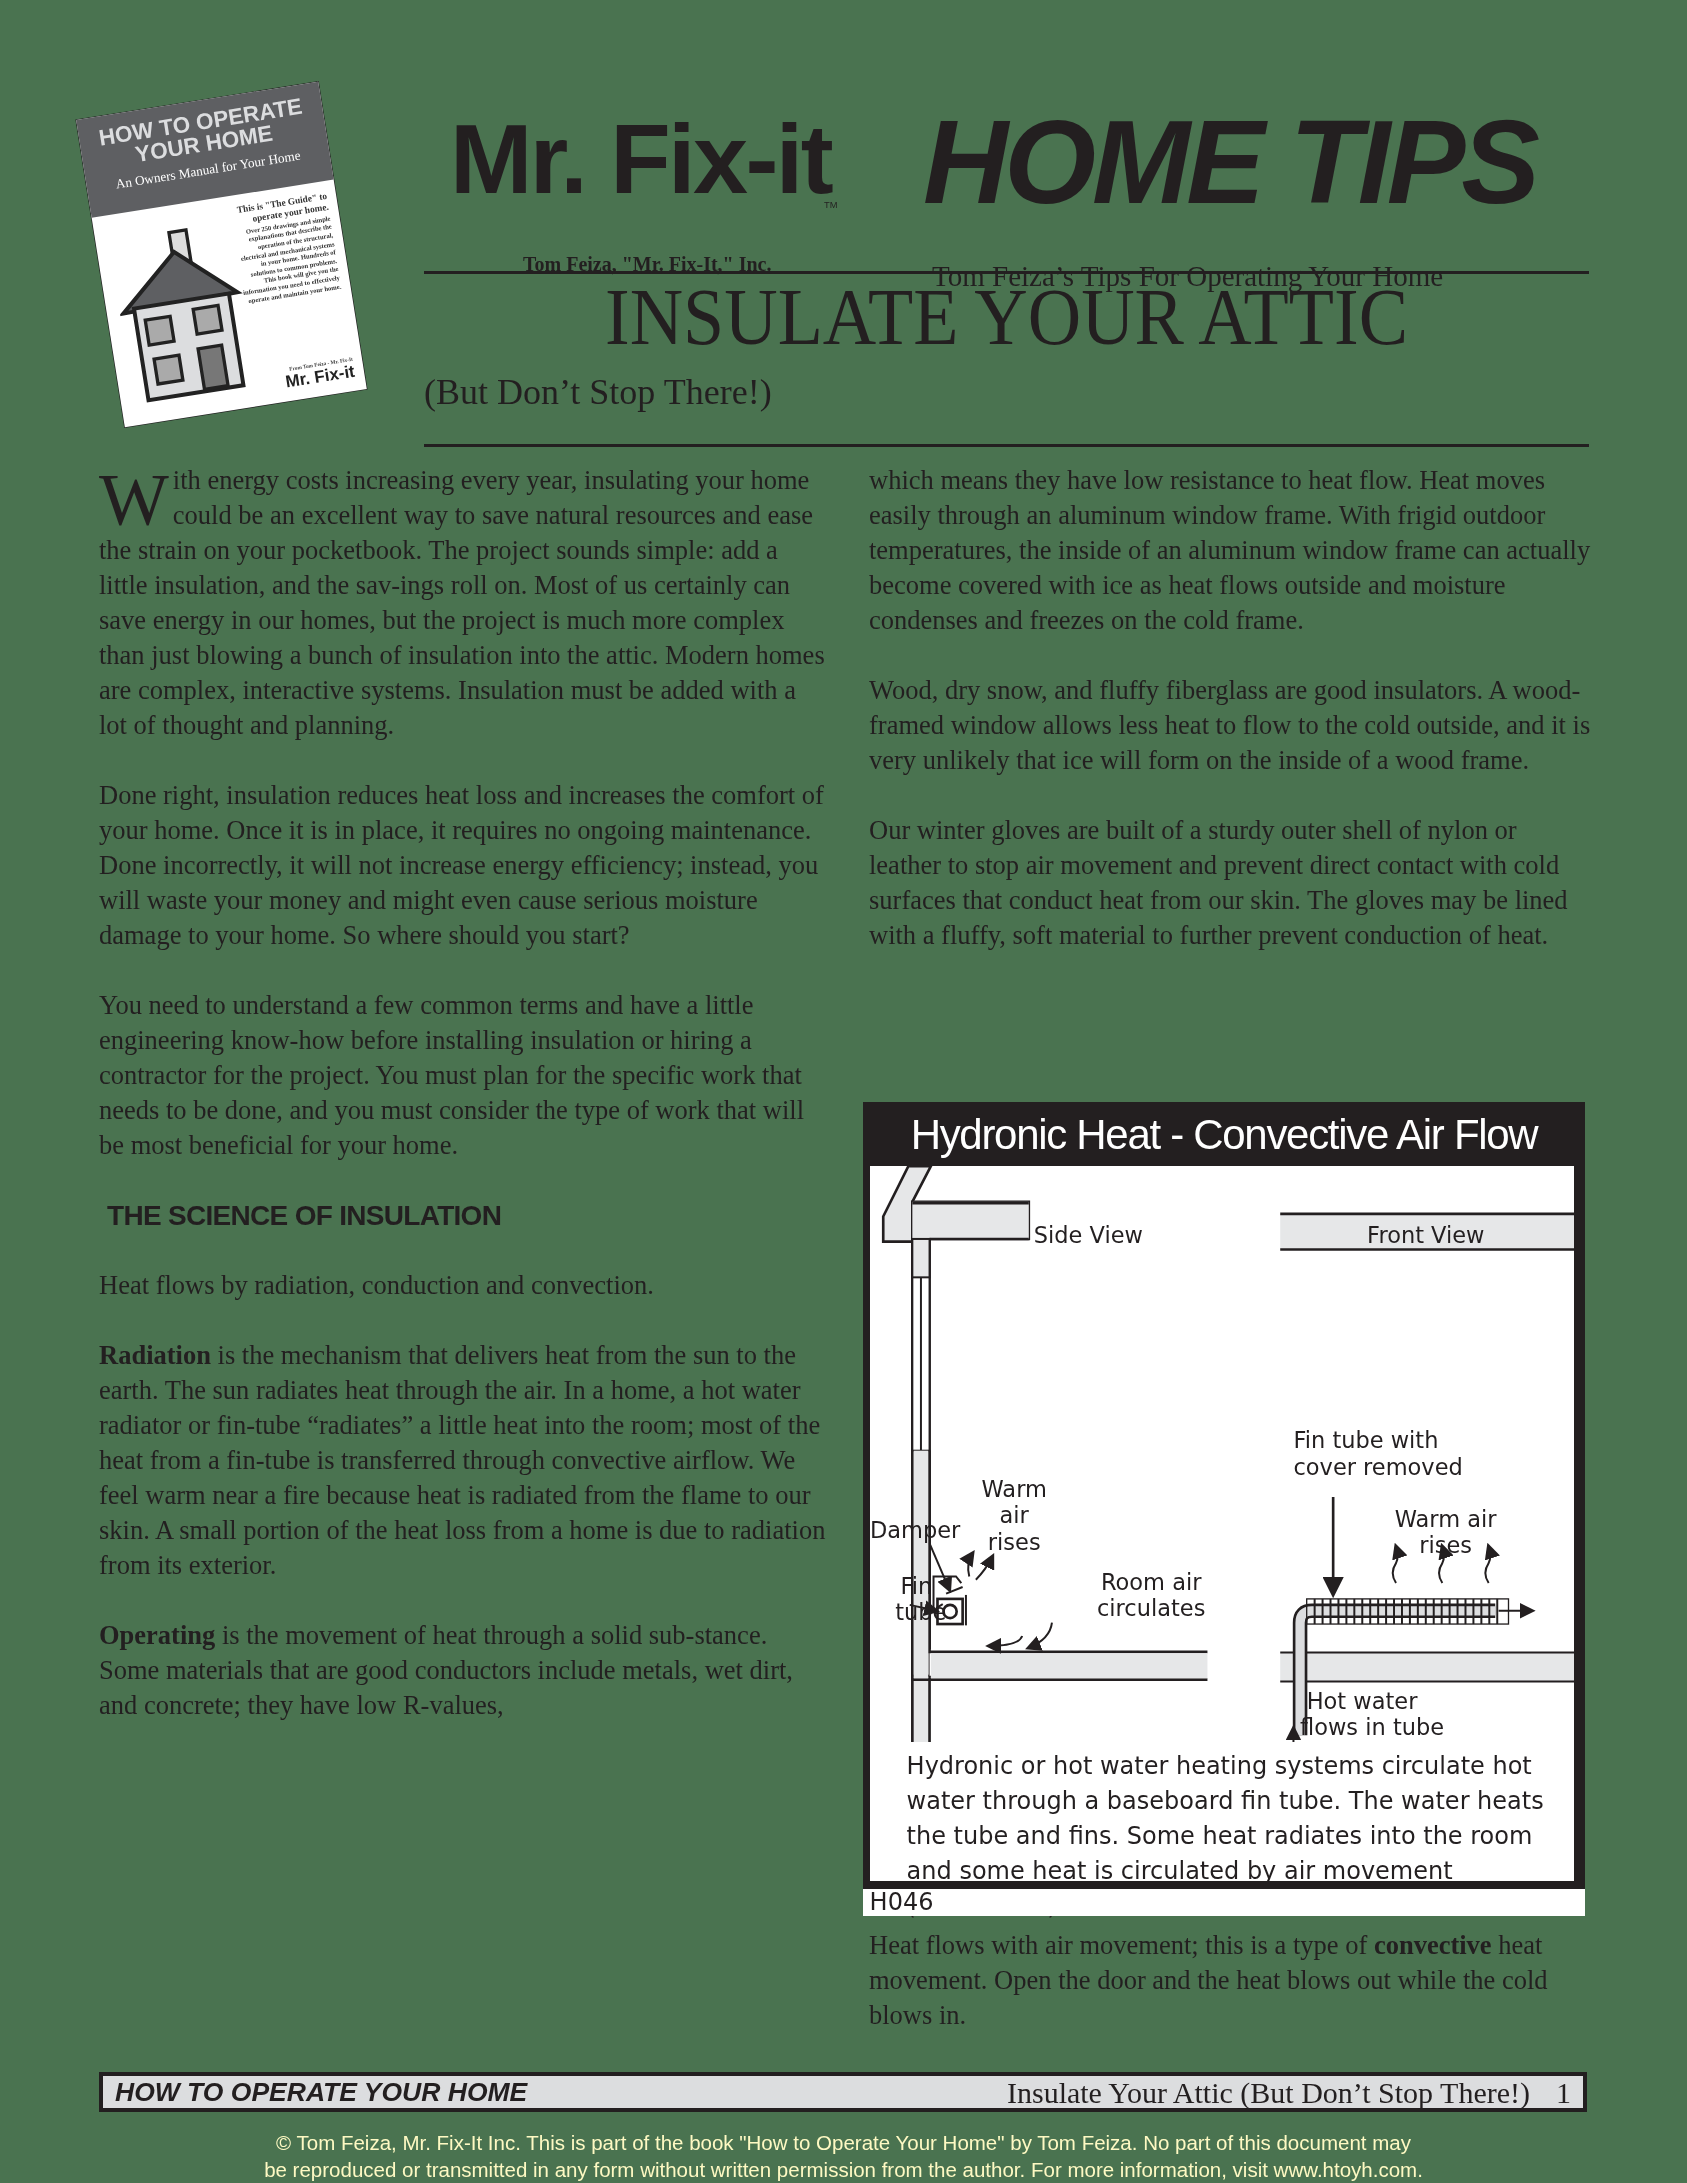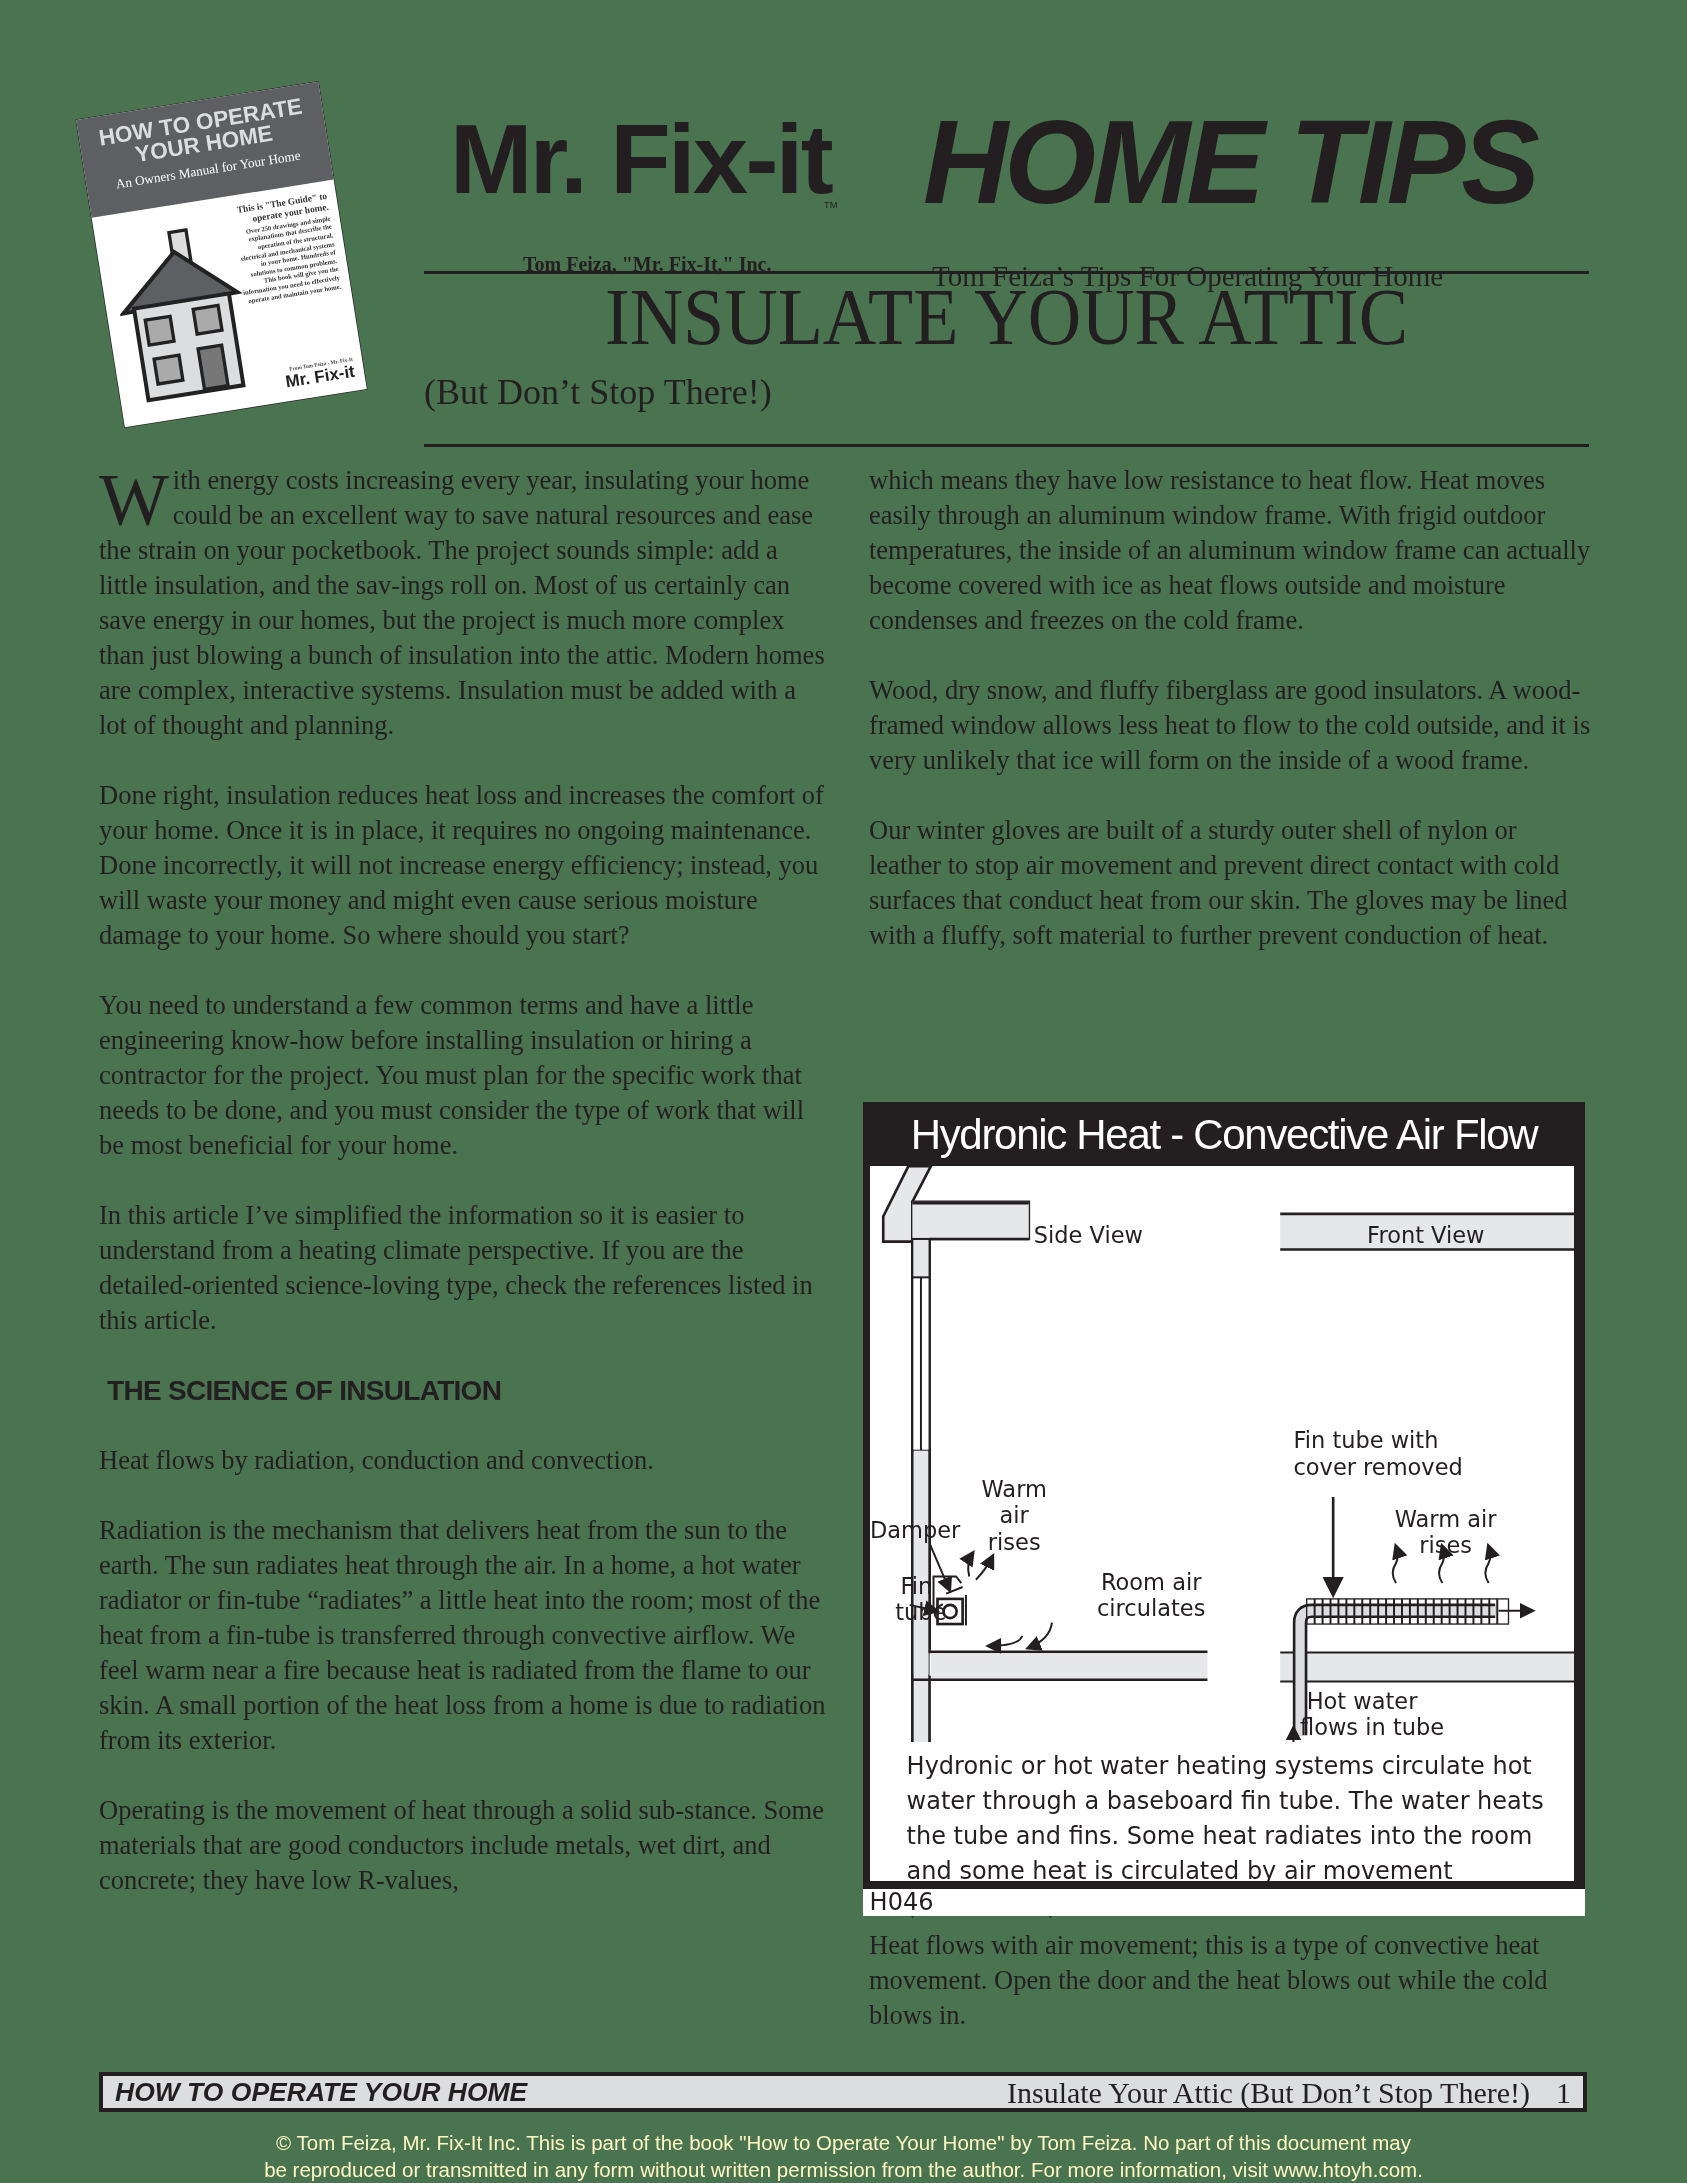--- a/index.html
+++ b/index.html
@@ -36,21 +36,21 @@
   .main-title { left: 424px; width: 1165px; top: 278px; text-align: center; font-family: "Liberation Serif", serif; font-size: 74px; line-height: 79px; transform: scaleY(1.1); }
   .sub-title { left: 424px; width: 1165px; top: 367px; text-align: left; font-family: "Liberation Serif", serif; font-size: 36px; line-height: 50px; }
 
   
   .col { position: absolute; font-family: "Liberation Serif", serif; font-size: 26.5px; line-height: 35px; color: #231f20; }
   .col p { margin: 0 0 35px 0; }
   .col-left { left: 99px; top: 463px; width: 728px; }
   .col-right { left: 869px; top: 463px; width: 722px; }
   .dropcap { float: left; font-size: 74px; line-height: 60px; margin: 6.6px 4px 0 0; }
   .section-head { font-family: "Liberation Sans", sans-serif; font-weight: bold; font-size: 28px; letter-spacing: -0.7px; margin: 0 0 35px 8px; }
-  b { font-weight: normal; }
+  b { font-weight: bold; }
 
   
   .figure { position: absolute; left: 863px; top: 1102px; width: 722px; height: 788px; background: #231f20; }
   .fig-title { position: absolute; left: 0; top: 0; width: 100%; height: 64px; text-align: center; color: #fff; font-family: "Liberation Sans", sans-serif; font-size: 42px; line-height: 66px; letter-spacing: -1.3px; }
   .fig-inner { position: absolute; left: 6.6px; top: 64px; width: 704px; height: 715px; background: #fff; }
   .fig-svg { position: absolute; left: 0; top: 0; }
   .hand { font-family: "DejaVu Sans", sans-serif; font-size: 34px; fill: #231f20; }
   .fig-caption { position: absolute; left: 37px; top: 583px; width: 655px; font-family: "DejaVu Sans", sans-serif; font-size: 24px; line-height: 35px; color: #231f20; }
   .fig-copy { position: absolute; right: 13.2px; top: 685px; font-family: "Liberation Sans", sans-serif; font-size: 17px; color: #231f20; margin-top: 36px; }
   .fig-code-strip { position: absolute; left: 863px; top: 1889px; width: 722px; height: 26.5px; background: #fff; }
@@ -101,21 +101,20 @@
 
 <div class="rule" style="top:271px"></div>
 <div class="abs main-title">INSULATE YOUR ATTIC</div>
 <div class="abs sub-title">(But Don’t Stop There!)</div>
 <div class="rule" style="top:444px"></div>
 
 <div class="col col-left">
   <p><span class="dropcap">W</span><span>ith energy costs increasing every year, insulating your home could be an excellent way to save natural resources and ease the strain on your pocketbook. The project sounds simple: add a little insulation, and the sav-ings roll on. Most of us certainly can save energy in our homes, but the project is much more complex than just blowing a bunch of insulation into the attic. Modern homes are complex, interactive systems. Insulation must be added with a lot of thought and planning.</span></p>
   <p>Done right, insulation reduces heat loss and increases the comfort of your home. Once it is in place, it requires no ongoing maintenance. Done incorrectly, it will not increase energy efficiency; instead, you will waste your money and might even cause serious moisture damage to your home. So where should you start?</p>
   <p>You need to understand a few common terms and have a little engineering know-how before installing insulation or hiring a contractor for the project. You must plan for the specific work that needs to be done, and you must consider the type of work that will be most beneficial for your home.</p>
-  <p>In this article I’ve simplified the information so it is easier to understand from a heating climate perspective. If you are the detailed-oriented science-loving type, check the references listed in this article.</p>
   <div class="section-head">THE SCIENCE OF INSULATION</div>
   <p>Heat flows by radiation, conduction and convection.</p>
   <p><b>Radiation</b><span> is the mechanism that delivers heat from the sun to the earth. The sun radiates heat through the air. In a home, a hot water radiator or fin-tube “radiates” a little heat into the room; most of the heat from a fin-tube is transferred through convective airflow. We feel warm near a fire because heat is radiated from the flame to our skin. A small portion of the heat loss from a home is due to radiation from its exterior.</span></p>
   <p><b>Operating</b><span> is the movement of heat through a solid sub-stance. Some materials that are good conductors include metals, wet dirt, and concrete; they have low R-values,</span></p>
 </div>
 
 <div class="col col-right">
   <p>which means they have low resistance to heat flow. Heat moves easily through an aluminum window frame. With frigid outdoor temperatures, the inside of an aluminum window frame can actually become covered with ice as heat flows outside and moisture condenses and freezes on the cold frame.</p>
   <p>Wood, dry snow, and fluffy fiberglass are good insulators. A wood-framed window allows less heat to flow to the cold outside, and it is very unlikely that ice will form on the inside of a wood frame.</p>
   <p>Our winter gloves are built of a sturdy outer shell of nylon or leather to stop air movement and prevent direct contact with cold surfaces that conduct heat from our skin. The gloves may be lined with a fluffy, soft material to further prevent conduction of heat.</p>

